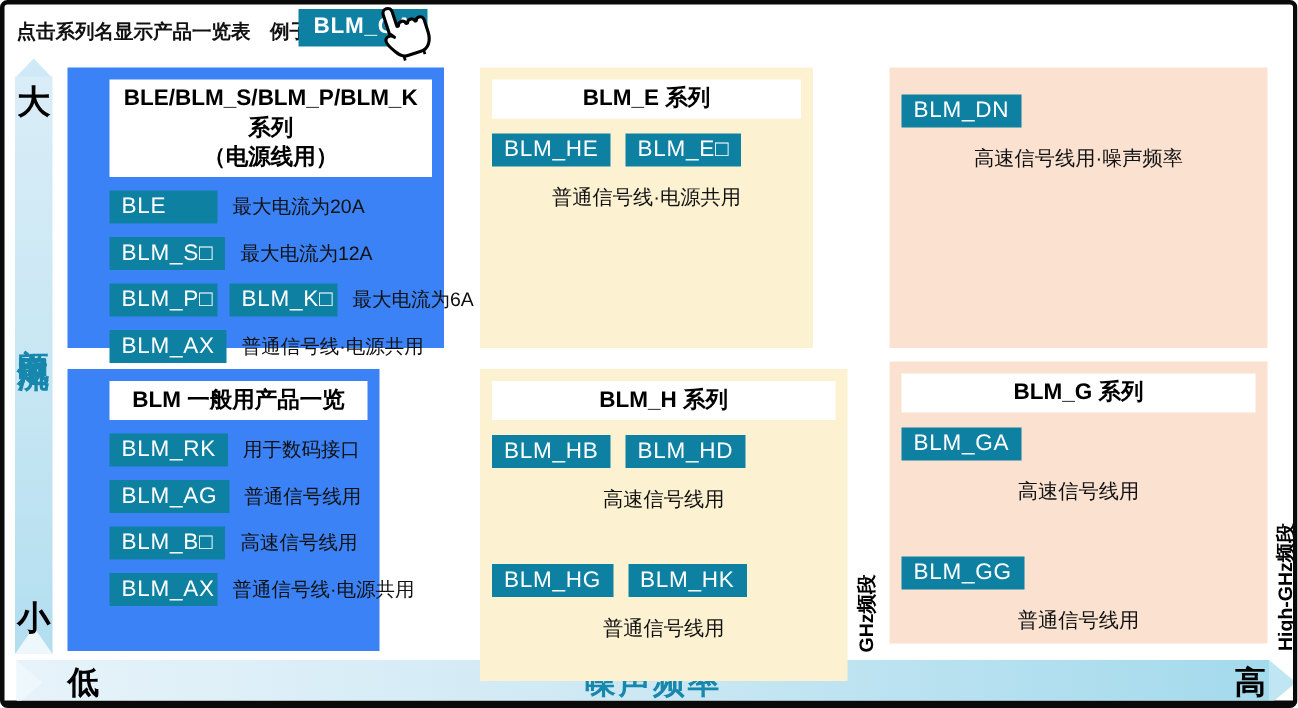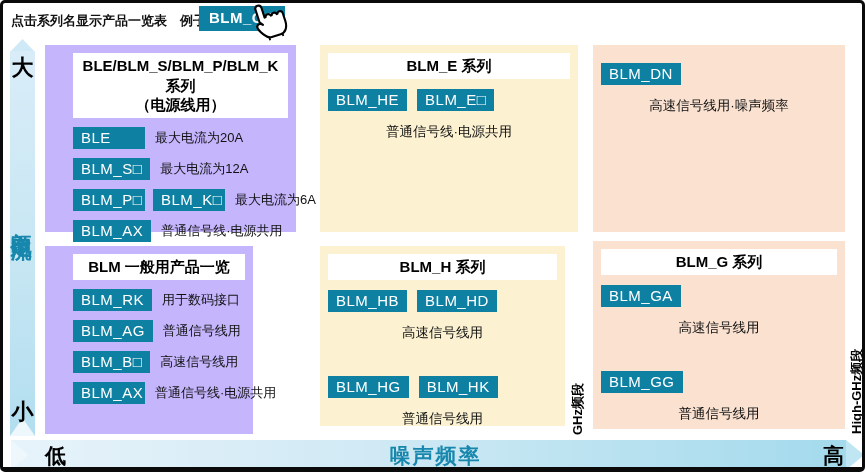--- a/index.html
+++ b/index.html
@@ -42,28 +42,28 @@
   .hand {
     position: absolute;
     left: 240px; top: -3px;
     width: 46px; height: 42px;
     transform: rotate(-18deg);
     pointer-events: none;
   }
 
   
   .panel { position: absolute; padding: 8px 8px; }
-  .panel.green  { background: #c4b5fd; padding-left: 28px; }
+  .panel.green  { background: #3b82f6; padding-left: 28px; }
   .panel.yellow { background: #fcf2d2; }
   .panel.salmon { background: #fae1d0; }
   .pos-tl { left: 42px;  top: 42px;  width: 251px; height: 187px; }
-  .pos-tm { left: 317px; top: 42px;  width: 258px; height: 187px; }
+  .pos-tm { left: 317px; top: 42px;  width: 222px; height: 187px; }
   .pos-tr { left: 590px; top: 42px;  width: 252px; height: 187px; }
   .pos-bl { left: 42px;  top: 243px; width: 208px; height: 188px; }
-  .pos-bm { left: 317px; top: 243px; width: 245px; height: 180px; }
+  .pos-bm { left: 317px; top: 243px; width: 245px; height: 208px; }
   .pos-br { left: 590px; top: 238px; width: 252px; height: 188px; }
 
   .panel-title {
     background: #fff;
     color: #000;
     font-weight: bold;
     font-size: 15px;
     text-align: center;
     line-height: 1.3;
     padding: 3px 2px;

